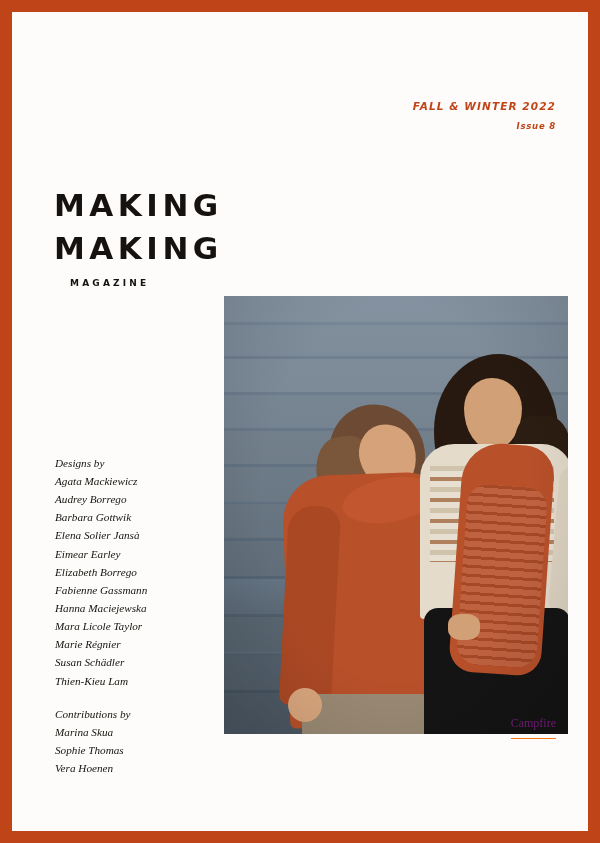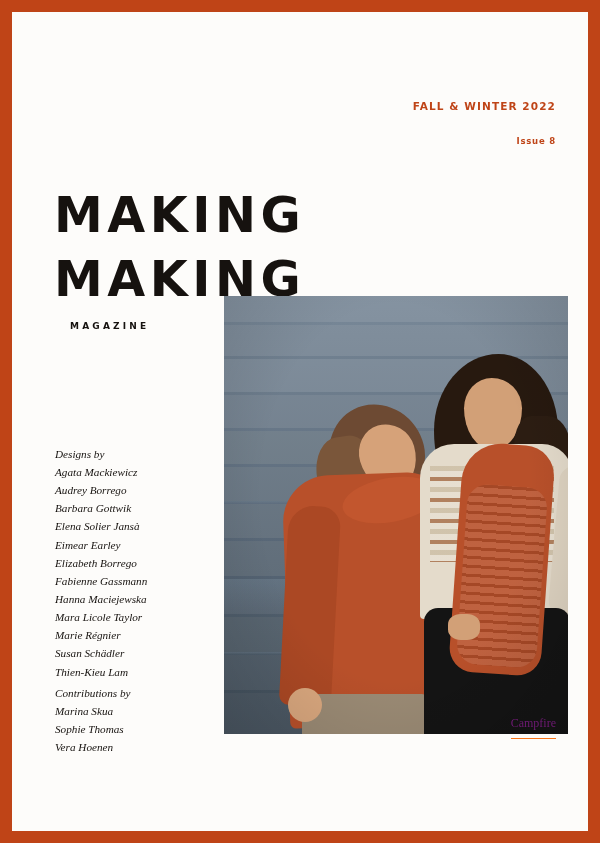--- a/index.html
+++ b/index.html
@@ -29,47 +29,48 @@
     box-sizing: border-box;
     overflow: hidden;
   }
 
   
   .issue-block {
     position: absolute;
     right: 32px;
     top: 88px;
     text-align: right;
+    font-style: italic;
   }
   .issue-season {
     font-size: 10.5px;
     font-weight: bold;
     letter-spacing: 1.1px;
     color: #bf4417;
     font-family: "DejaVu Sans", sans-serif;
   }
   .issue-number {
-    margin-top: 24px;
+    margin-top: 9px;
     font-size: 8.5px;
     font-weight: bold;
     letter-spacing: 0.8px;
     color: #bf4417;
     font-family: "DejaVu Sans", sans-serif;
   }
 
   
   .masthead {
     position: absolute;
     left: 42px;
     top: 175px;
   }
   .title-line {
     font-family: "DejaVu Sans", sans-serif;
     font-weight: bold;
-    font-size: 49px;
+    font-size: 31px;
     letter-spacing: 4.5px;
     color: #16120f;
     line-height: 1.18;
     white-space: nowrap;
   }
   .title-line.two {
     margin-top: 6px;
   }
   .masthead-sub {
     margin-top: 12px;
@@ -78,42 +79,42 @@
     font-size: 9px;
     letter-spacing: 3.2px;
     color: #16120f;
     margin-left: 16px;
   }
 
   
   .credits {
     position: absolute;
     left: 43px;
-    top: 436px;
+    top: 445px;
     width: 150px;
     font-family: "Liberation Serif", serif;
     font-size: 11.2px;
     color: #16120f;
   }
   .credits-heading {
     font-style: italic;
     margin-bottom: 3px;
   }
   .credits-list {
     list-style: none;
     margin: 0;
     padding: 0;
   }
   .credits-list li {
     font-style: italic;
     line-height: 1.62;
     white-space: nowrap;
   }
   .credits-block-2 {
-    margin-top: 6px;
+    margin-top: 18px;
   }
 
   
   .photo {
     position: absolute;
     left: 212px;
     top: 284px;
     width: 344px;
     height: 438px;
     overflow: hidden;

